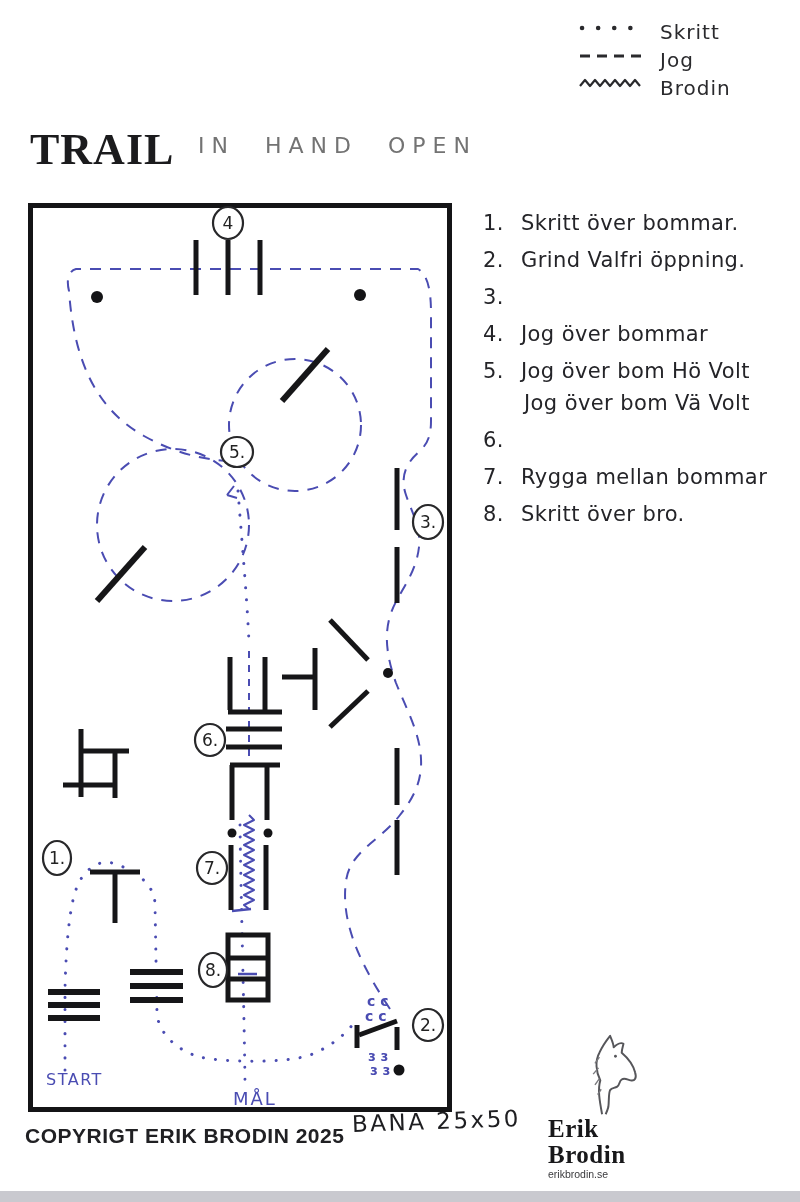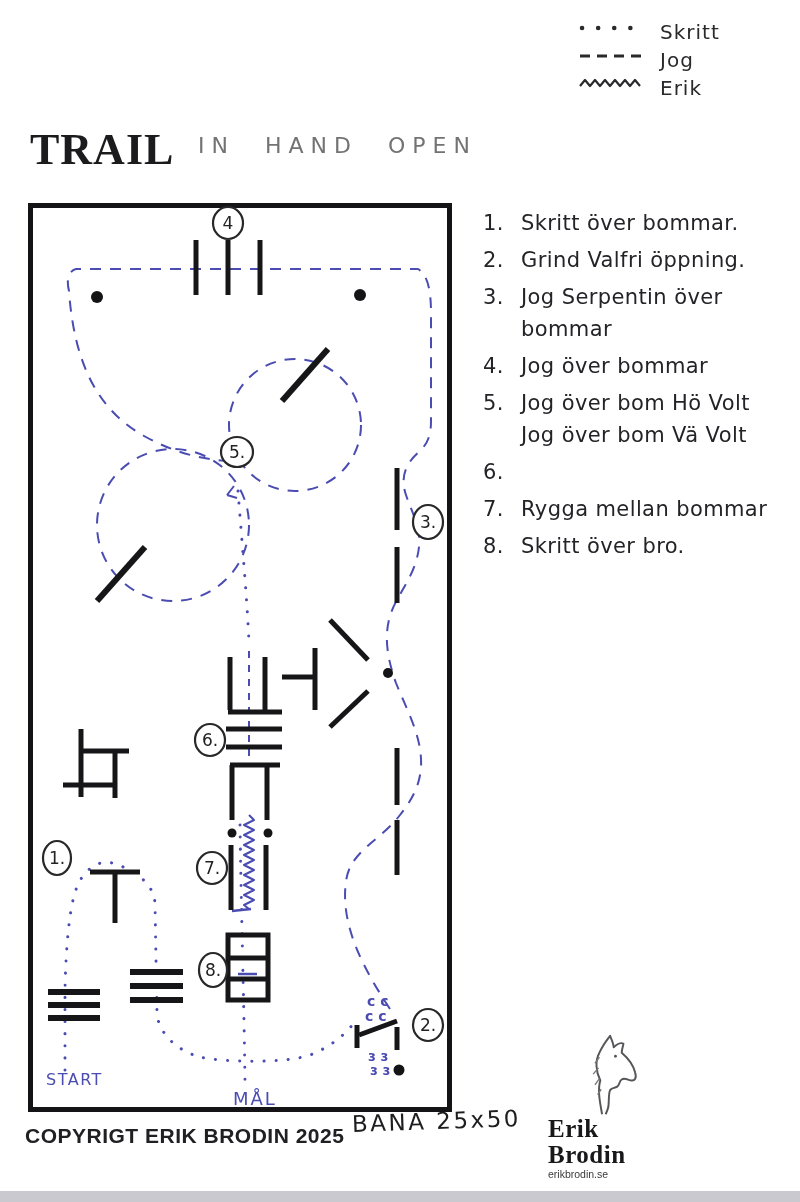--- a/index.html
+++ b/index.html
@@ -23,21 +23,21 @@
   .legend-row{display:flex;align-items:flex-start;height:28px;gap:16px;}
   .legend-sym{width:66px;height:14px;flex:0 0 66px;}
   .legend-label{font-size:20px;color:#2a2a2d;letter-spacing:1px;}
 
   .olist{position:absolute;left:483px;top:207px;width:316px;}
   .olist-item{
     display:flex;gap:11px;margin-bottom:5px;
     font-size:21px;color:#242428;letter-spacing:0.4px;line-height:32px;
   }
   .olist-num{min-width:27px;flex:0 0 auto;}
-  .olist-text{white-space:pre-line;}
+  .olist-text{white-space:pre-line;text-align:right;}
 
   .arena-svg{position:absolute;left:28px;top:203px;}
 
   .copyright{
     position:absolute;left:25px;top:1124px;
     font-family:Liberation Sans, sans-serif;font-weight:600;
     font-size:21px;color:#202023;letter-spacing:0.5px;
   }
   .bana{
     position:absolute;left:352px;top:1108px;
@@ -66,40 +66,38 @@
   <div class="legend-row">
     <svg class="legend-sym" viewBox="0 0 66 14">
       <line x1="2" y1="8" x2="64" y2="8" stroke="#2a2a2d" stroke-width="3" stroke-dasharray="10 7"></line>
     </svg>
     <span class="legend-label hand">Jog</span>
   </div>
   <div class="legend-row">
     <svg class="legend-sym" viewBox="0 0 66 14">
       <polyline points="2,10 7,4 12,10 17,4 22,10 27,4 32,10 37,4 42,10 47,4 52,10 57,4 62,10" fill="none" stroke="#2a2a2d" stroke-width="2.2" stroke-linejoin="round"></polyline>
     </svg>
-    <span class="legend-label hand">Erik</span>
+    <span class="legend-label hand">Brodin</span>
   </div>
 </div>
 
 <div class="title">TRAIL</div>
 <div class="subtitle hand">IN HAND OPEN</div>
 
 <div class="olist hand">
   <div class="olist-item">
       <span class="olist-num">1.</span>
       <span class="olist-text">Skritt över bommar.</span>
     </div>
   <div class="olist-item">
       <span class="olist-num">2.</span>
       <span class="olist-text">Grind Valfri öppning.</span>
     </div>
   <div class="olist-item">
       <span class="olist-num">3.</span>
-      <span class="olist-text">Jog Serpentin över
-bommar</span>
     </div>
   <div class="olist-item">
       <span class="olist-num">4.</span>
       <span class="olist-text">Jog över bommar</span>
     </div>
   <div class="olist-item">
       <span class="olist-num">5.</span>
       <span class="olist-text">Jog över bom Hö Volt
 Jog över bom Vä Volt</span>
     </div>

